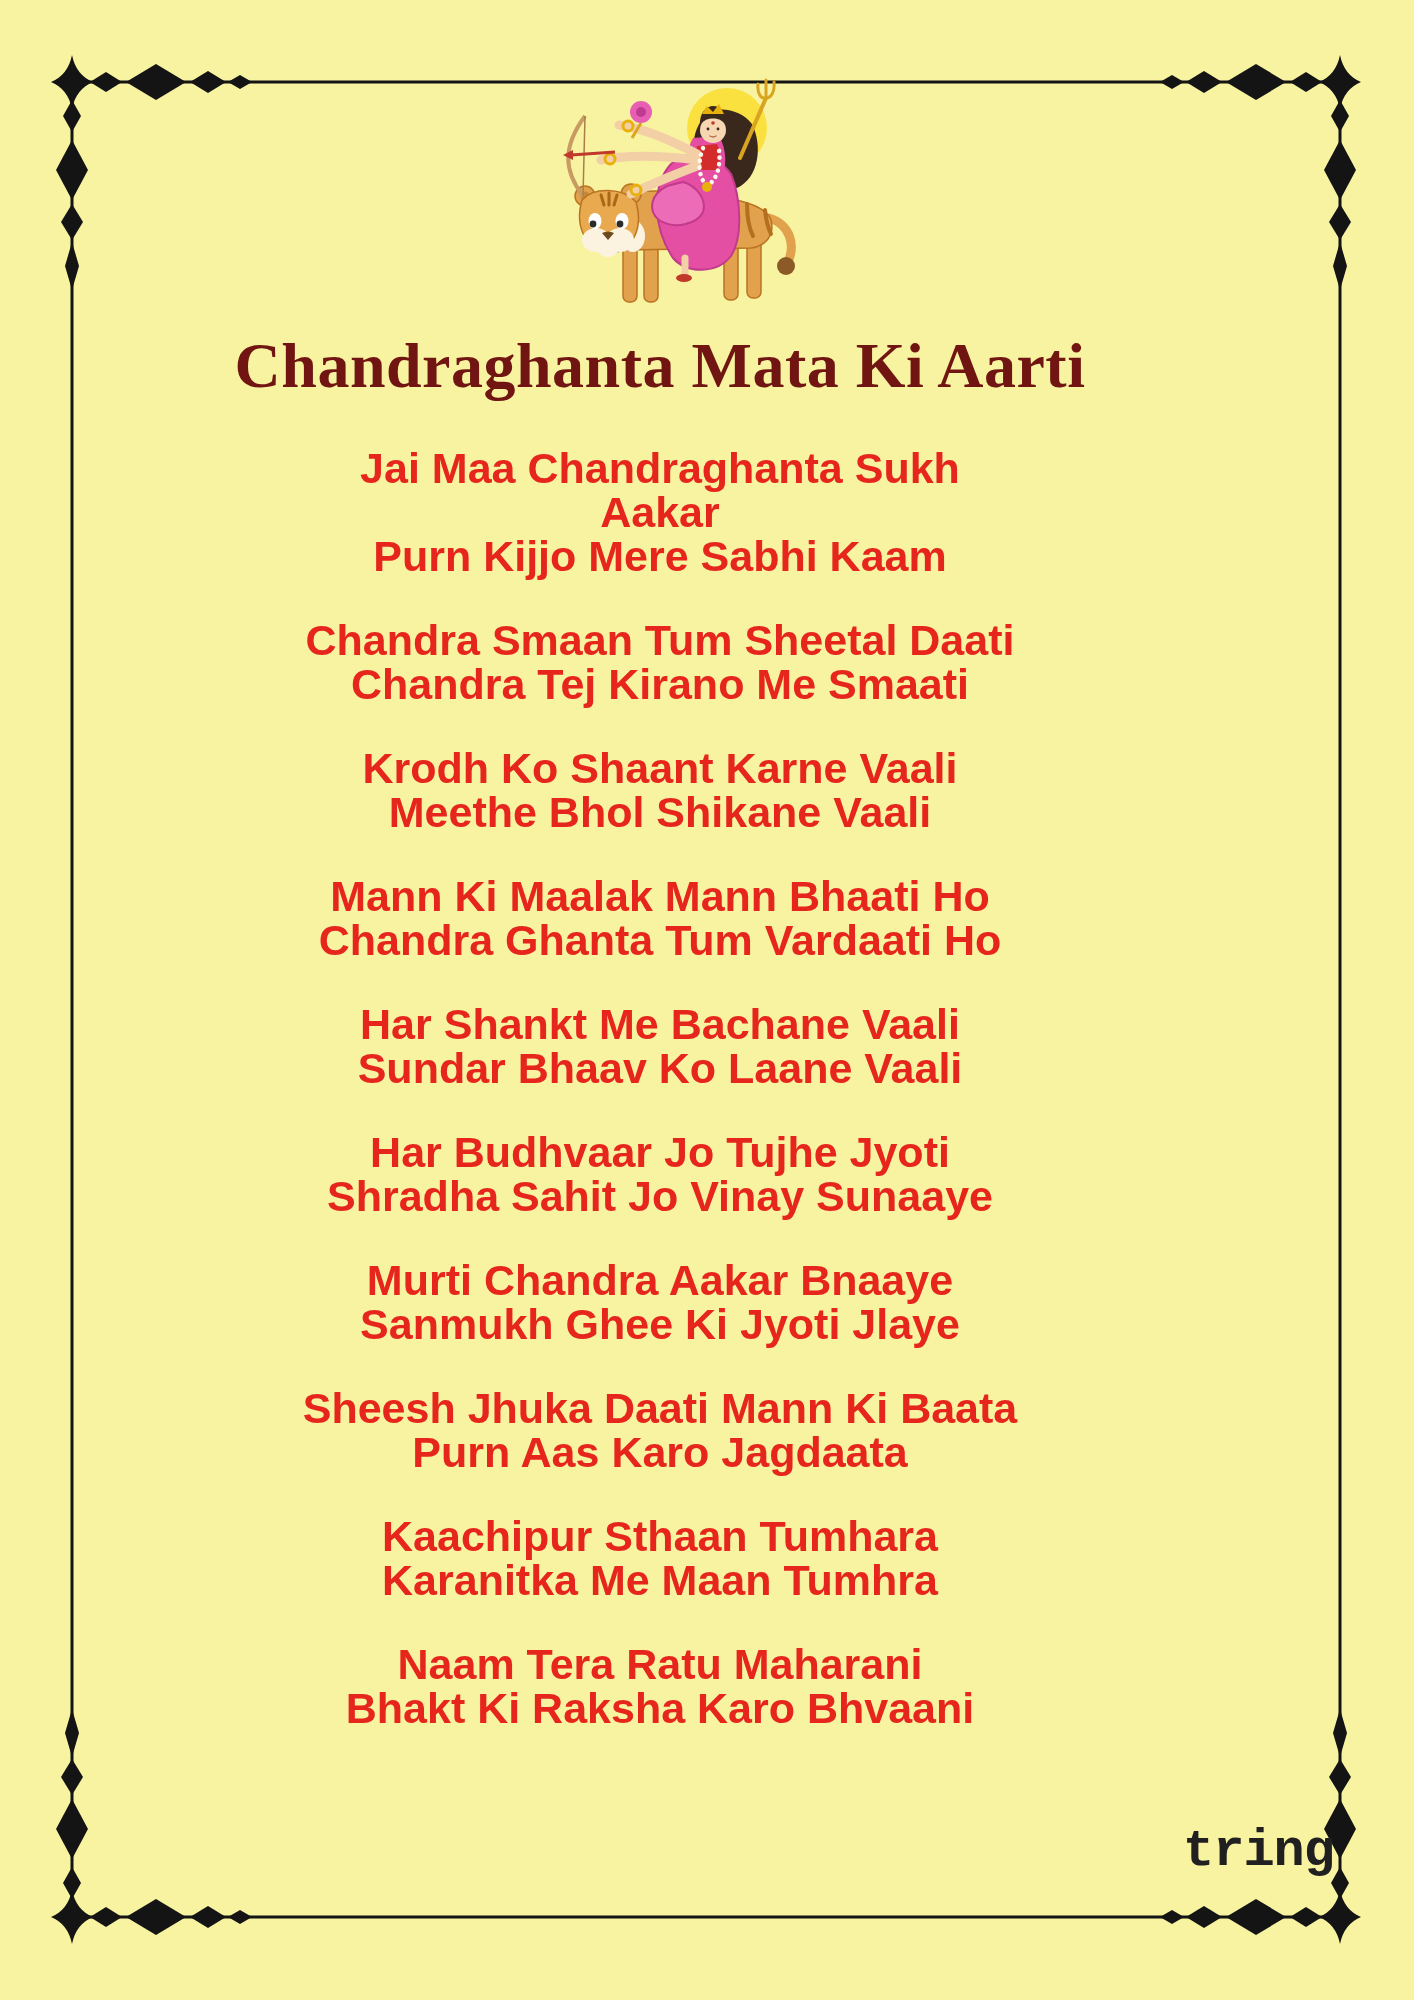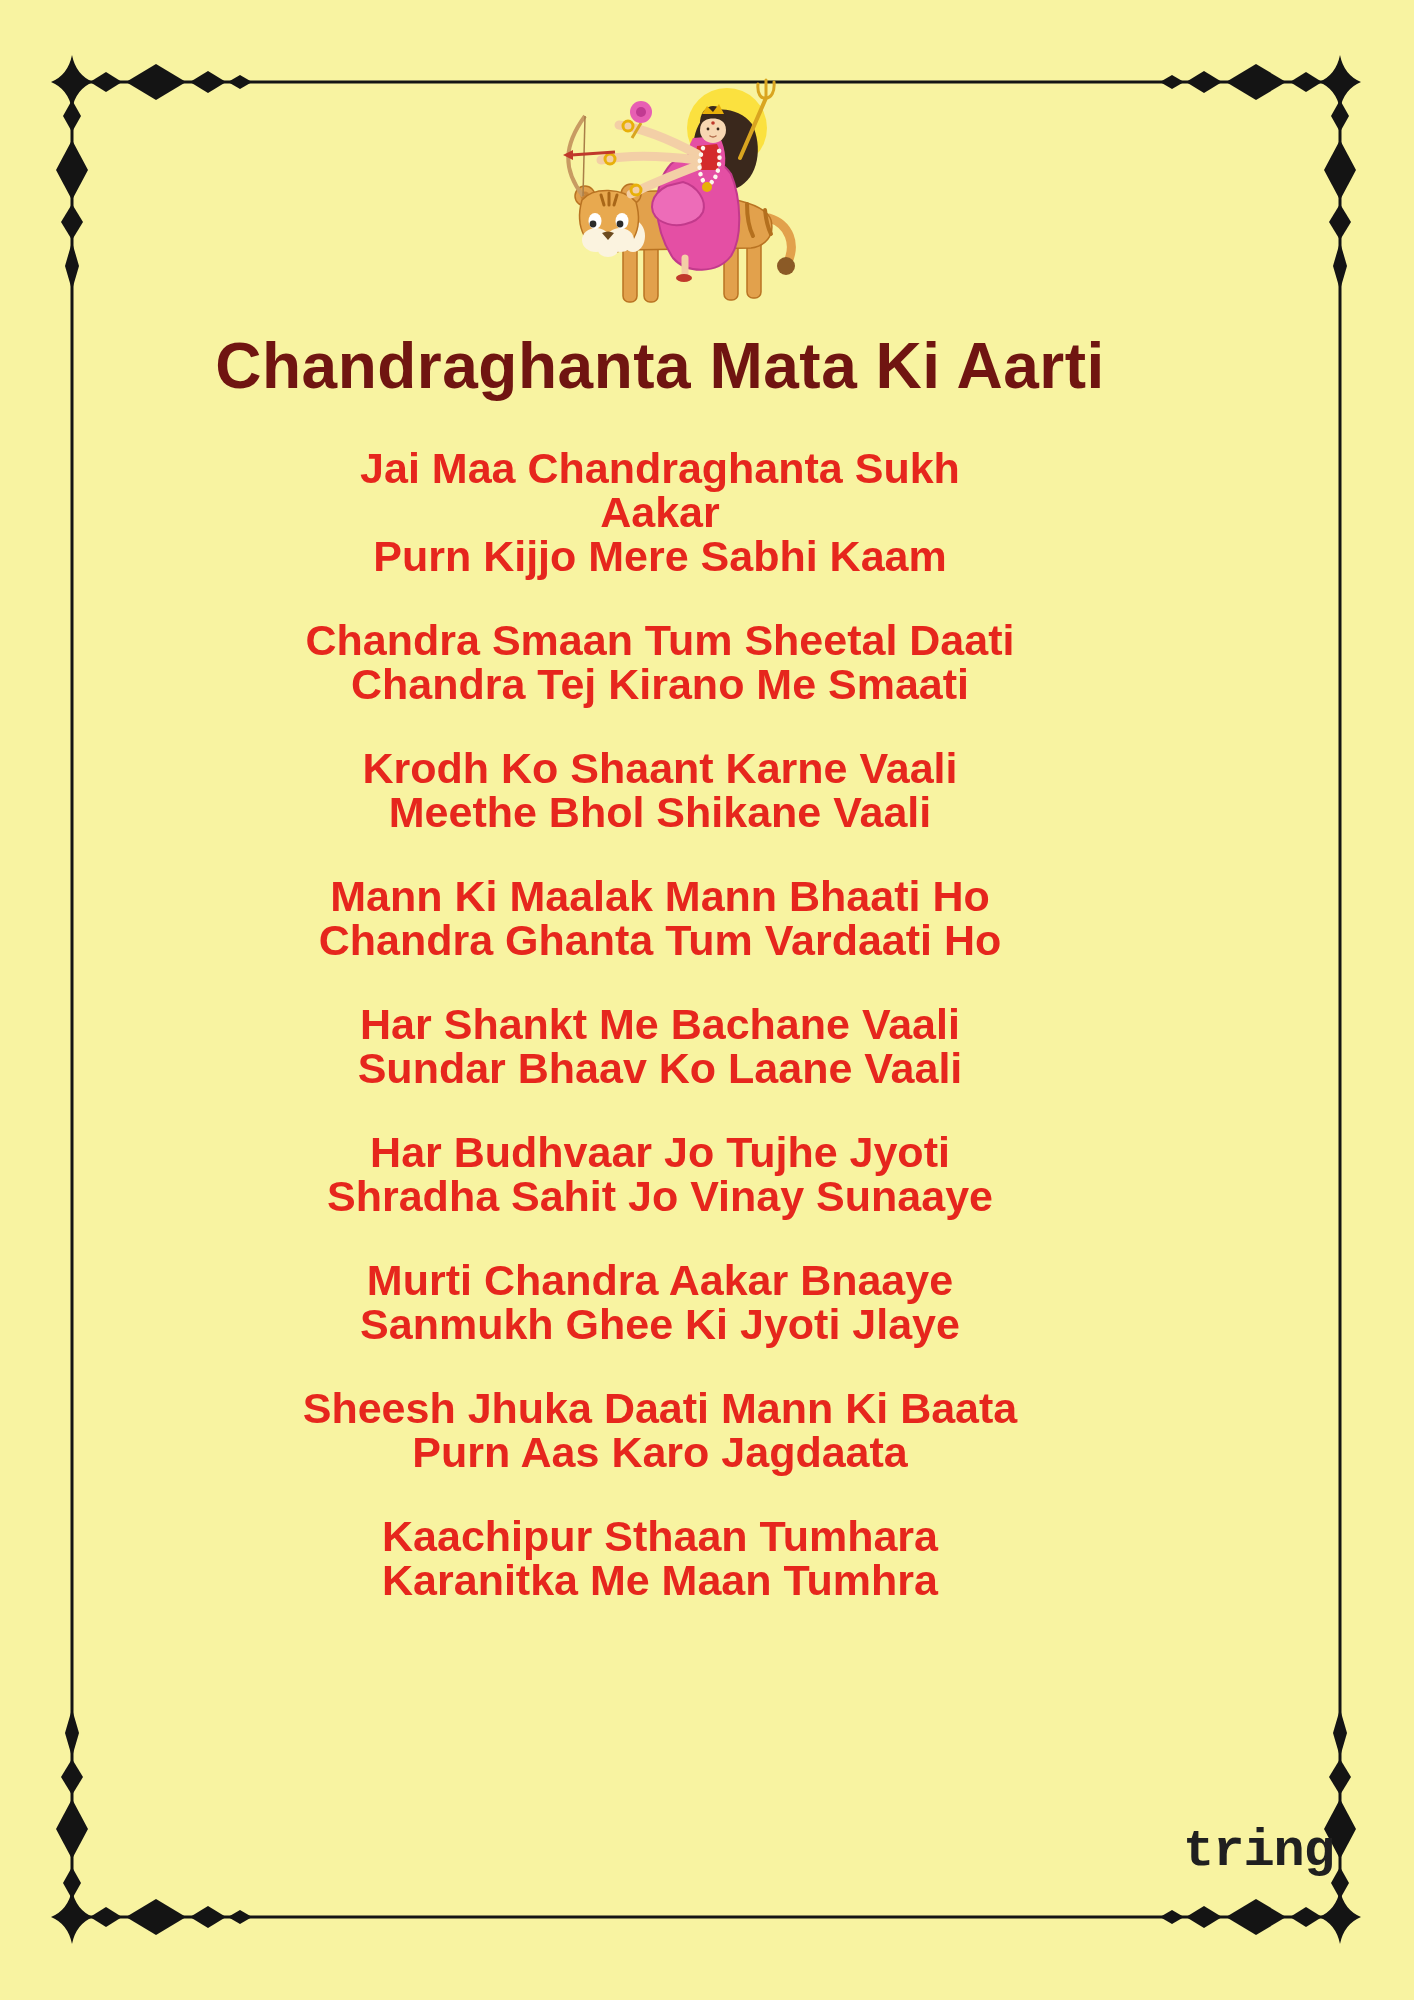--- a/index.html
+++ b/index.html
@@ -14,21 +14,21 @@
     position:absolute; left:0; top:0; width:1414px; height:2000px;
     display:block;
   }
   svg.art {
     position:absolute; left:435px; top:68px; width:372px; height:242px;
     display:block;
   }
   .page-title {
     position:absolute; left:0; top:330px; width:1320px;
     margin:0; text-align:center;
-    font-family:Liberation Sans, sans-serif;
+    font-family:Liberation Serif, serif;
     font-weight:700; font-size:64px; line-height:72px;
     color:var(--title,#701511);
     letter-spacing:0.5px;
   }
   .verses {
     position:absolute; left:0; top:446px; width:1320px;
     text-align:center;
     font-family:Liberation Sans, sans-serif;
     font-weight:700; font-size:43px; line-height:44px;
     color:var(--verse,#E6261D);
@@ -238,17 +238,21 @@
         <p class="line">Sanmukh Ghee Ki Jyoti Jlaye</p>
       </div>
       <div class="stanza">
         <p class="line">Sheesh Jhuka Daati Mann Ki Baata</p>
         <p class="line">Purn Aas Karo Jagdaata</p>
       </div>
       <div class="stanza">
         <p class="line">Kaachipur Sthaan Tumhara</p>
         <p class="line">Karanitka Me Maan Tumhra</p>
       </div>
+      <div class="stanza">
+        <p class="line">Naam Tera Ratu Maharani</p>
+        <p class="line">Bhakt Ki Raksha Karo Bhvaani</p>
+      </div>
     </div>
 
   <div class="brand">tring</div>
 
 </div>
 
 </body></html>

